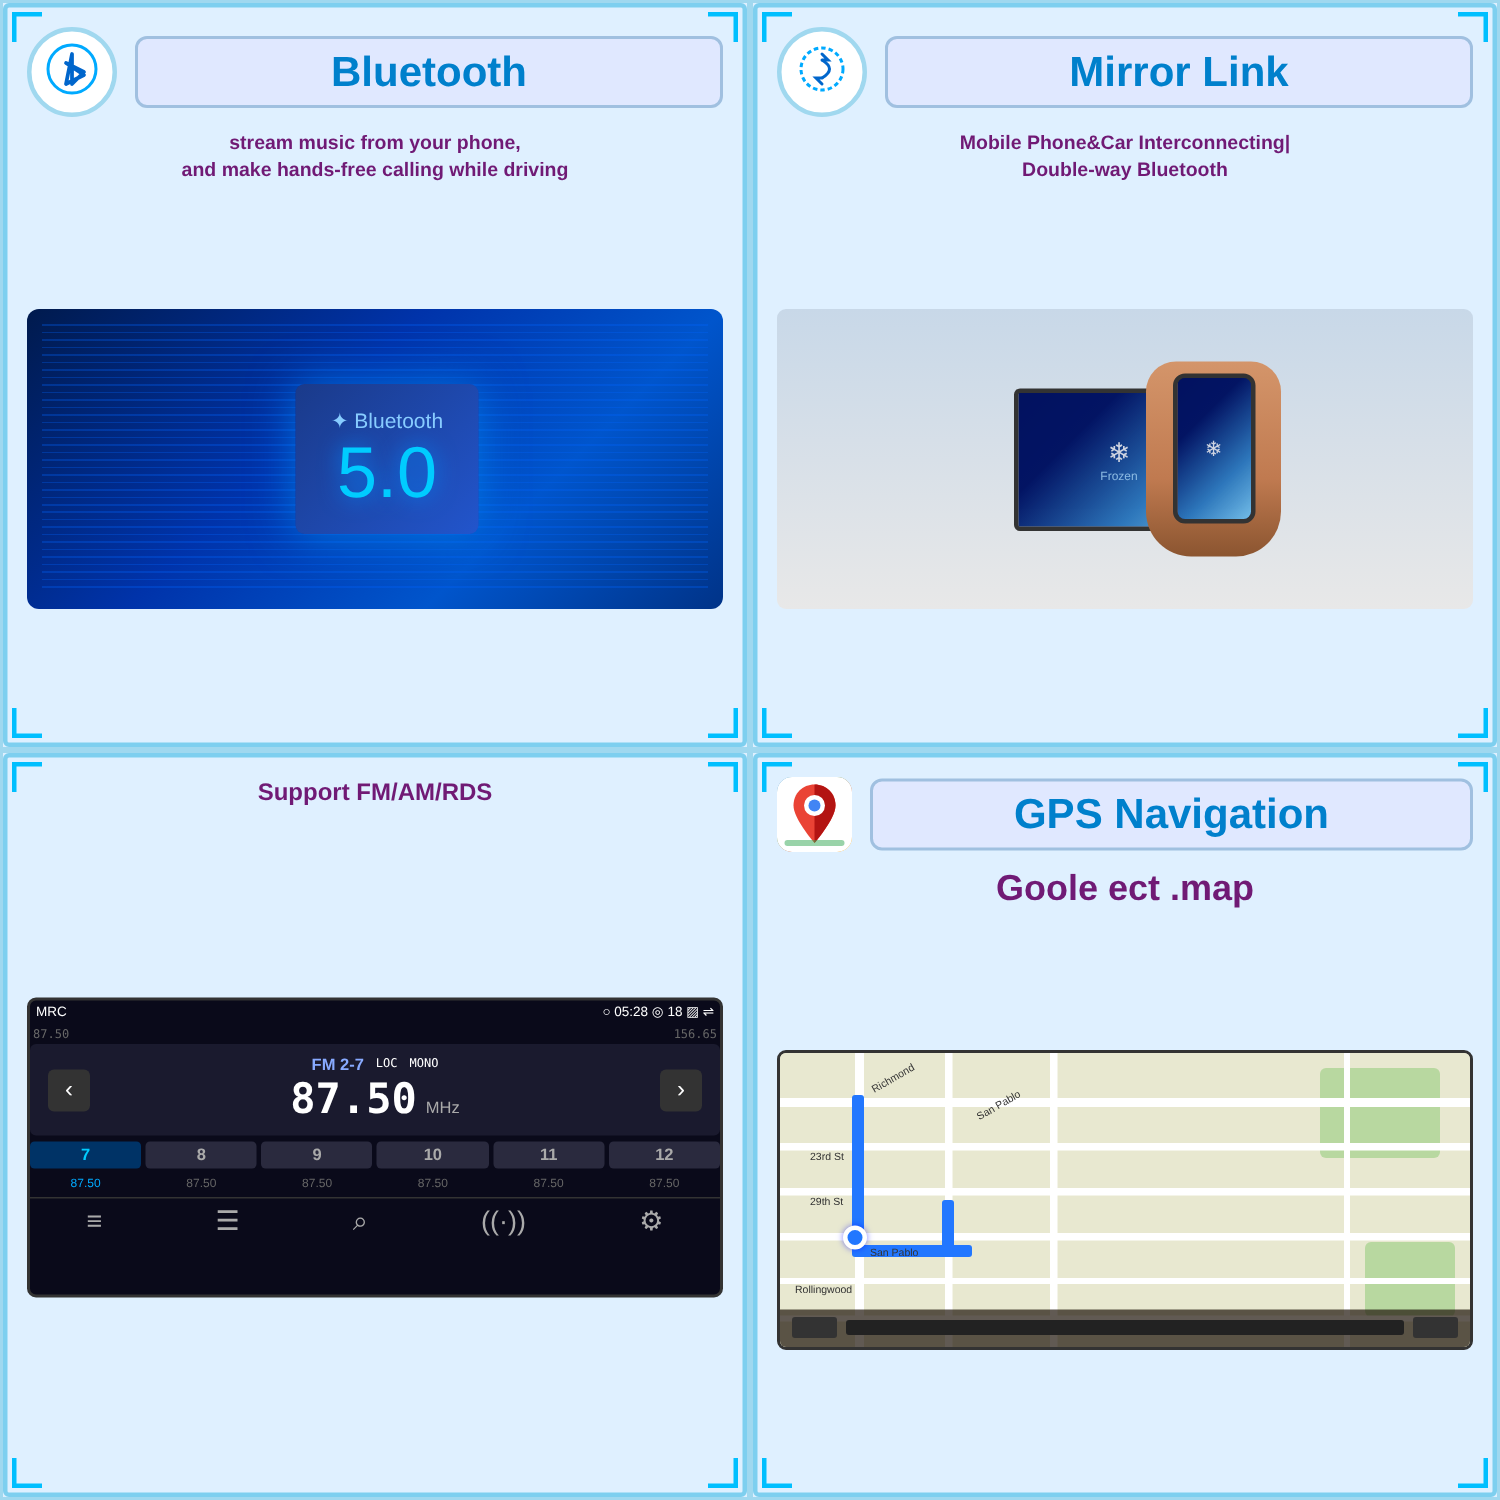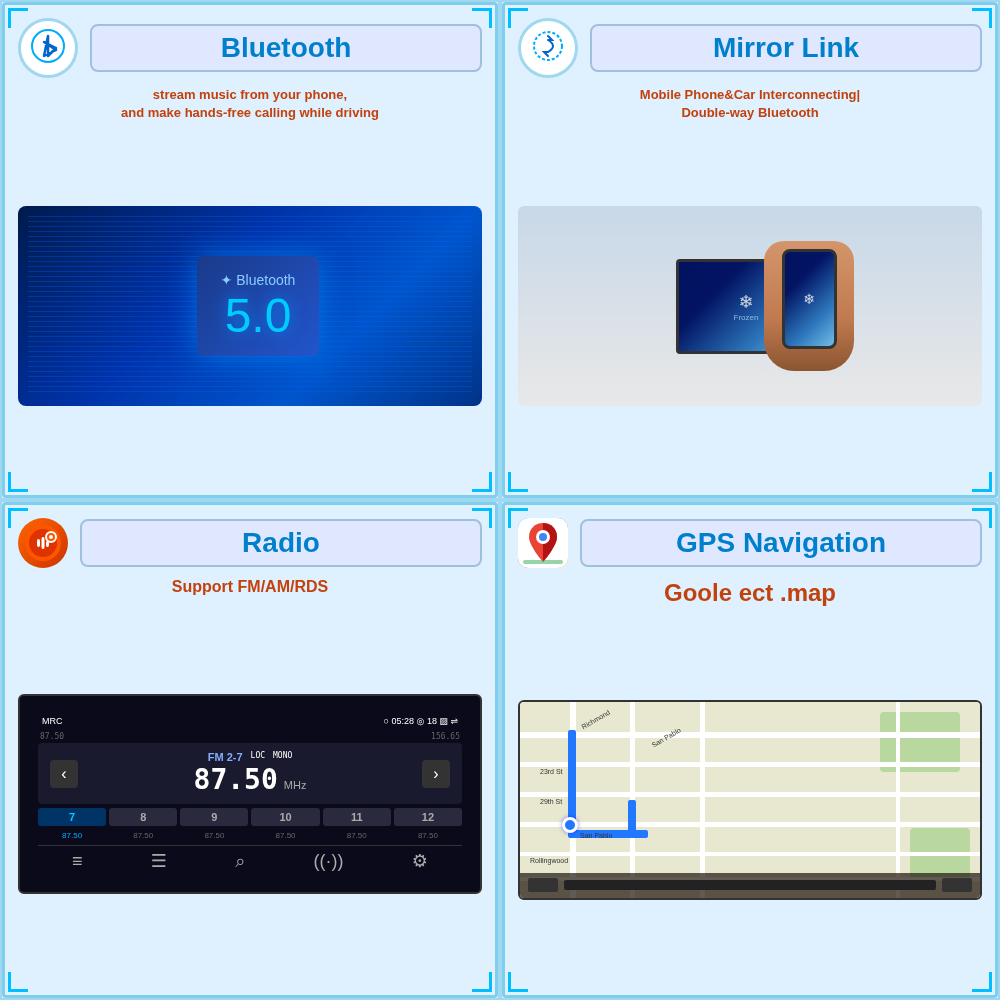--- a/index.html
+++ b/index.html
@@ -81,21 +81,21 @@
 
     .feature-title {
       font-size: 28px;
       font-weight: bold;
       color: #0080cc;
     }
 
     .feature-subtitle {
       font-size: 13px;
       font-weight: bold;
-      color: #c2410c;
+      color: #701a75;
       text-align: center;
       margin-bottom: 8px;
       line-height: 1.4;
     }
 
     .feature-image {
       width: 100%;
       flex: 1;
       border-radius: 6px;
       overflow: hidden;
@@ -202,21 +202,21 @@
     }
 
     
     .radio-visual {
       width: 100%;
       height: 200px;
       background: #0a0a1a;
       border-radius: 6px;
       border: 2px solid #333;
       overflow: hidden;
-      padding: 18px;
+      padding: 0;
     }
 
     .radio-statusbar {
       display: flex;
       justify-content: space-between;
       align-items: center;
       color: white;
       font-size: 9px;
       padding: 2px 4px;
       margin-bottom: 4px;
@@ -470,36 +470,20 @@
     </div>
   </div>
 </div>
 
 <div class="quadrant">
   <div class="corner-deco corner-tl"></div>
   <div class="corner-deco corner-tr"></div>
   <div class="corner-deco corner-bl"></div>
   <div class="corner-deco corner-br"></div>
 
-  <div class="feature-header">
-    <div class="radio-app-icon">
-      <svg viewBox="0 0 40 40" width="40" height="40">
-        <circle cx="20" cy="20" r="18" fill="#ff5500"></circle>
-        <circle cx="20" cy="20" r="14" fill="#dd3300"></circle>
-        <rect x="14" y="16" width="3" height="8" rx="2" fill="white"></rect>
-        <rect x="18.5" y="14" width="3" height="12" rx="2" fill="white"></rect>
-        <rect x="23" y="18" width="3" height="6" rx="2" fill="white"></rect>
-        <circle cx="28" cy="14" r="5" fill="#ff5500" stroke="white" stroke-width="2"></circle>
-        <circle cx="28" cy="14" r="2" fill="white"></circle>
-      </svg>
-    </div>
-    <div class="feature-title-box">
-      <span class="feature-title">Radio</span>
-    </div>
-  </div>
 
   <div class="feature-subtitle">
     <span style="font-size:16px; font-weight:bold;">Support FM/AM/RDS</span>
   </div>
 
   <div class="feature-image">
     <div class="radio-visual">
 
       <div class="radio-statusbar">
         <span>MRC</span>

